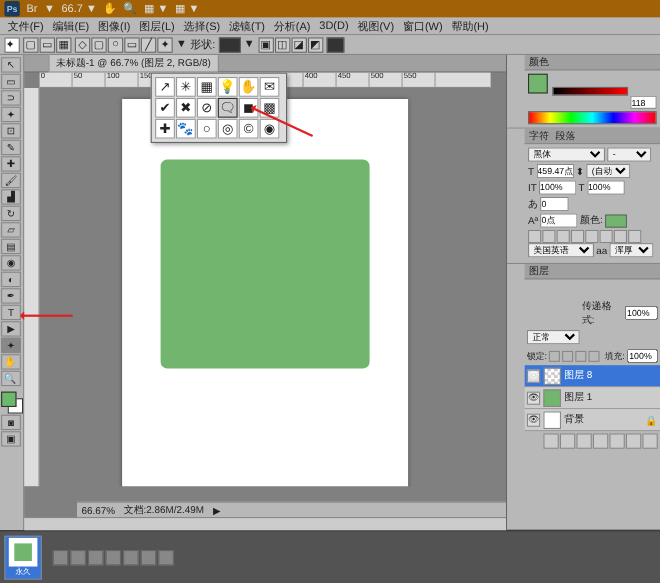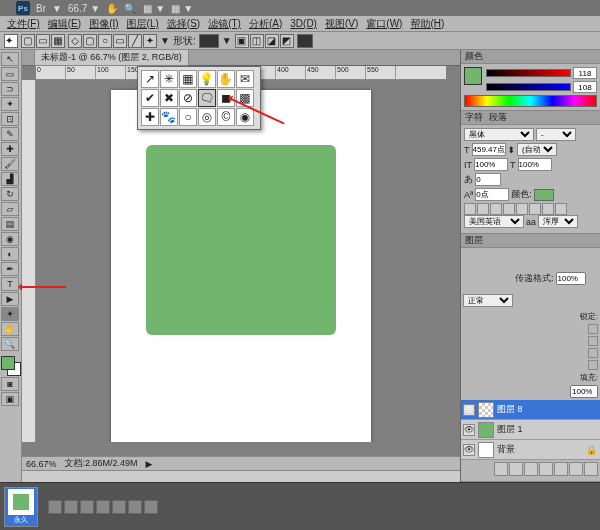--- a/index.html
+++ b/index.html
@@ -1,28 +1,28 @@
 <!DOCTYPE html>
 <html><head>
 <meta charset="utf-8">
 <style>
 * { margin: 0; padding: 0; box-sizing: border-box; font-family: "Microsoft YaHei", sans-serif; }
 body { width: 600px; height: 530px; background: #535353; overflow: hidden; font-size: 10px; color: #222; }
 .app { display: flex; flex-direction: column; height: 100%; background: #b8b8b8; }
 
 
-.titlebar { height: 16px; background: #737373; display: flex; align-items: center; padding: 0 16px; color: #ddd; justify-content: space-between; }
+.titlebar { height: 16px; background: #a16207; display: flex; align-items: center; padding: 0 4px; color: #ddd; justify-content: space-between; }
 .titlebar .left { display: flex; align-items: center; gap: 6px; }
 .titlebar .ps-logo { width: 14px; height: 14px; background: #1a3c5a; color: #9bc2e6; display: flex; align-items: center; justify-content: center; font-size: 8px; font-weight: bold; border-radius: 2px; }
 .titlebar .right { display: flex; align-items: center; gap: 4px; }
 .titlebar .pill { background: #444; border: 1px solid #888; padding: 0 4px; border-radius: 2px; font-size: 9px; }
 .titlebar .icon { width: 14px; height: 14px; display: flex; align-items: center; justify-content: center; border: 1px solid #888; background: #555; }
 
 
-.menubar { height: 16px; background: #b8b8b8; display: flex; align-items: center; padding: 0 4px; gap: 2px; font-size: 10px; border-bottom: 1px solid #888; text-decoration: underline; }
+.menubar { height: 16px; background: #b8b8b8; display: flex; align-items: center; padding: 0 4px; gap: 2px; font-size: 10px; border-bottom: 1px solid #888; }
 .menubar span { padding: 0 3px; cursor: default; }
 
 
 .optbar { height: 18px; background: #b8b8b8; display: flex; align-items: center; padding: 0 4px; gap: 3px; border-bottom: 1px solid #888; }
 .optbar .swatch { width: 14px; height: 14px; background: #fff; border: 1px solid #666; }
 .optbar .shape-row { display: flex; gap: 1px; }
 .optbar .shape-row div { width: 14px; height: 14px; border: 1px solid #666; background: #ccc; display: flex; align-items: center; justify-content: center; }
 
 
 .main { flex: 1; display: flex; min-height: 0; }
@@ -30,21 +30,21 @@
 
 .toolbar { width: 22px; background: #b8b8b8; border-right: 1px solid #888; display: flex; flex-direction: column; padding: 2px 1px; gap: 1px; }
 .toolbar .tool { width: 18px; height: 14px; background: #bbb; border: 1px solid #888; display: flex; align-items: center; justify-content: center; font-size: 9px; }
 .toolbar .tool.active { background: #888; }
 .toolbar .colors { margin-top: 4px; }
 .toolbar .fg { width: 14px; height: 14px; background: #6cb96c; border: 1px solid #333; position: relative; z-index: 2; }
 .toolbar .bg { width: 14px; height: 14px; background: #fff; border: 1px solid #333; margin-top: -8px; margin-left: 6px; }
 
 
 .canvas-area { flex: 1; display: flex; flex-direction: column; background: #808080; position: relative; }
-.tabbar { height: 16px; background: #a0a0a0; border-bottom: 1px solid #666; display: flex; align-items: center; padding: 0 12px; font-size: 9px; }
+.tabbar { height: 16px; background: #a0a0a0; border-bottom: 1px solid #666; display: flex; align-items: center; padding: 0 22px; font-size: 9px; }
 .tabbar .tab { background: #c8c8c8; padding: 1px 6px; border: 1px solid #888; }
 .rulers-wrap { flex: 1; display: flex; position: relative; }
 .ruler-h { position: absolute; top: 0; left: 14px; right: 14px; height: 14px; background: #ddd; border-bottom: 1px solid #888; font-size: 7px; display: flex; overflow: hidden; }
 .ruler-h div { border-right: 1px solid #999; width: 30px; padding-left: 1px; }
 .ruler-v { position: absolute; top: 14px; left: 0; bottom: 14px; width: 14px; background: #ddd; border-right: 1px solid #888; }
 .canvas-scroll { position: absolute; top: 14px; left: 14px; right: 14px; bottom: 14px; background: #808080; display: flex; align-items: flex-start; justify-content: center; overflow: hidden; }
 .canvas { width: 260px; height: 360px; background: #fff; margin-top: 10px; box-shadow: 0 0 4px rgba(0,0,0,0.4); display: flex; align-items: center; justify-content: center; }
 .green-rect { width: 190px; height: 190px; background: #72b56e; border-radius: 6px; margin-top: -60px; }
 
 
@@ -53,56 +53,56 @@
 .shape-grid div { width: 18px; height: 18px; background: #fff; border: 1px solid #999; display: flex; align-items: center; justify-content: center; font-size: 12px; }
 .shape-grid .sel { background: #ccc; border: 1px solid #333; }
 
 
 .arrow1 { position: absolute; top: 44px; left: 205px; width: 60px; height: 2px; background: #e02020; transform: rotate(25deg); z-index: 20; }
 .arrow1::before { content: ''; position: absolute; left: -6px; top: -3px; border: 4px solid transparent; border-right-color: #e02020; }
 .arrow2 { position: absolute; top: 220px; left: -2px; width: 46px; height: 2px; background: #e02020; z-index: 20; }
 .arrow2::before { content: ''; position: absolute; left: -6px; top: -3px; border: 4px solid transparent; border-right-color: #e02020; }
 
 
-.status { height: 14px; background: #b8b8b8; border-top: 1px solid #888; display: flex; align-items: center; padding: 0 4px; font-size: 9px; gap: 8px; }
+.status { height: 14px; background: #b8b8b8; border-top: 1px solid #888; display: flex; align-items: center; padding: 0 4px; font-size: 9px; gap: 8px; margin-left: 48px; }
 .scrollbar-h { height: 12px; background: #ccc; border-top: 1px solid #888; }
 
 
 .panels { width: 140px; background: #b0b0b0; border-left: 1px solid #666; display: flex; flex-direction: column; font-size: 9px; overflow: hidden; }
-.panel { border-bottom: 1px solid #888; background: #b8b8b8; }
+.panel { border-bottom: 1px solid #888; background: #b8b8b8; padding-left: 16px; }
 .panel-tabs { height: 14px; background: #a0a0a0; display: flex; align-items: center; padding: 0 4px; gap: 6px; border-bottom: 1px solid #888; }
 .panel-tabs span { font-size: 9px; }
 .panel-body { padding: 3px; }
 
 
 .color-panel .swatch2 { width: 18px; height: 18px; background: #72b56e; border: 1px solid #333; float: left; margin-right: 4px; }
 .color-panel .slider { display: flex; align-items: center; margin-bottom: 2px; gap: 2px; }
 .color-panel .slider .bar { flex: 1; height: 8px; background: linear-gradient(to right, #000, #f00); border: 1px solid #666; }
 .color-panel .slider.g .bar { background: linear-gradient(to right, #000, #0f0); }
 .color-panel .slider.b .bar { background: linear-gradient(to right, #000, #00f); }
-.color-panel .slider input { width: 24px; height: 12px; font-size: 8px; border: 1px solid #888; text-align: center; }
+.color-panel .slider input { width: 24px; height: 12px; font-size: 8px; border: 1px solid #888; text-align: left; margin-top: 20px; }
 .spectrum { height: 12px; background: linear-gradient(to right, red, yellow, lime, cyan, blue, magenta, red); border: 1px solid #666; margin-top: 2px; }
 
 
 .char-panel .row { display: flex; gap: 2px; margin-bottom: 2px; align-items: center; }
 .char-panel select, .char-panel input { font-size: 8px; border: 1px solid #888; height: 13px; }
 .char-panel input { width: 34px; }
 .char-panel .btnrow { display: flex; gap: 1px; }
 .char-panel .btnrow div { width: 12px; height: 12px; border: 1px solid #888; background: #ccc; }
 
 
 .layers-panel .row1 { display: flex; gap: 2px; align-items: center; padding: 2px; }
 .layers-panel select { font-size: 8px; border: 1px solid #888; margin-top: 44px; }
 .layers-panel .layer { display: flex; align-items: center; height: 20px; border-bottom: 1px solid #999; background: #ccc; padding: 0 2px; gap: 3px; }
 .layers-panel .layer.active { background: #3875d7; color: #fff; }
 .layers-panel .eye { width: 12px; height: 12px; background: #ddd; border: 1px solid #888; display: flex; align-items: center; justify-content: center; font-size: 8px; }
 .layers-panel .thumb { width: 16px; height: 16px; background: #fff; border: 1px solid #888; }
 .layers-panel .thumb.green { background: #72b56e; }
 .layers-panel .thumb.checker { background: repeating-conic-gradient(#ccc 0 25%, #fff 0 50%) 0 0/6px 6px; }
-.layers-panel .lock-row { display: flex; gap: 2px; padding: 2px; font-size: 8px; align-items: flex-end; flex-direction: column; }
+.layers-panel .lock-row { display: flex; gap: 2px; padding: 2px; font-size: 8px; align-items: center; }
 .layers-panel .bottom-icons { display: flex; gap: 1px; padding: 2px; justify-content: flex-end; }
 .layers-panel .bottom-icons div { width: 14px; height: 14px; border: 1px solid #888; background: #ccc; }
 
 
 .thumbstrip { height: 48px; background: #535353; border-top: 1px solid #333; display: flex; align-items: center; padding: 2px 4px; gap: 4px; }
 .thumbstrip .thumb-item { width: 34px; height: 40px; background: #3875d7; border: 1px solid #888; display: flex; flex-direction: column; align-items: center; justify-content: center; }
 .thumbstrip .thumb-item .tcanvas { width: 26px; height: 26px; background: #fff; display: flex; align-items: center; justify-content: center; }
 .thumbstrip .thumb-item .tcanvas div { width: 16px; height: 16px; background: #72b56e; }
 .thumbstrip .tlabel { font-size: 7px; color: #fff; }
 .thumbstrip .controls { display: flex; gap: 2px; margin-left: 6px; }
@@ -264,24 +264,20 @@
       <div class="panel color-panel">
         <div class="panel-tabs">
             <span>颜色</span>
           </div>
         <div class="panel-body">
           <div class="swatch2"></div>
           <div class="slider">
               <div class="bar"></div>
               <input value="118" style="">
             </div>
-          <div class="slider b">
-              <div class="bar"></div>
-              <input value="108" style="">
-            </div>
           <div class="spectrum"></div>
         </div>
       </div>
 
       <div class="panel char-panel">
         <div class="panel-tabs">
           <span>字符</span>
           <span>段落</span>
         </div>
         <div class="panel-body">

